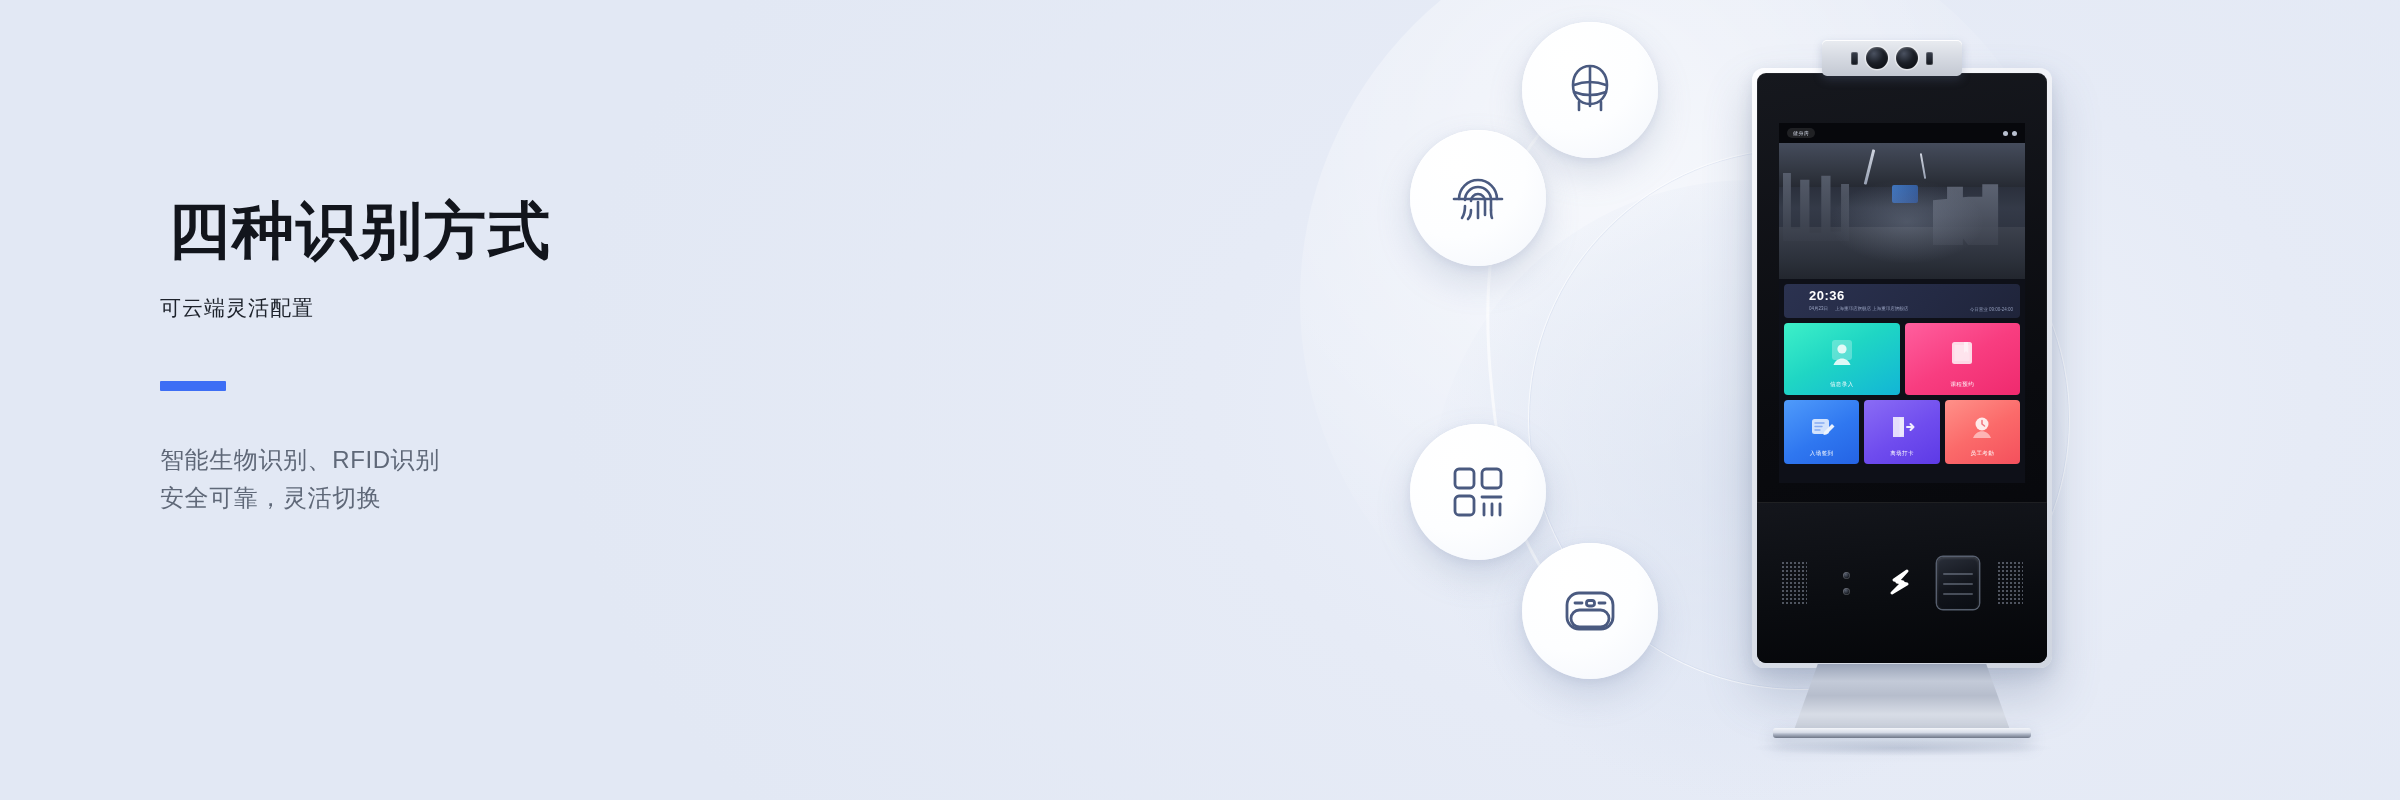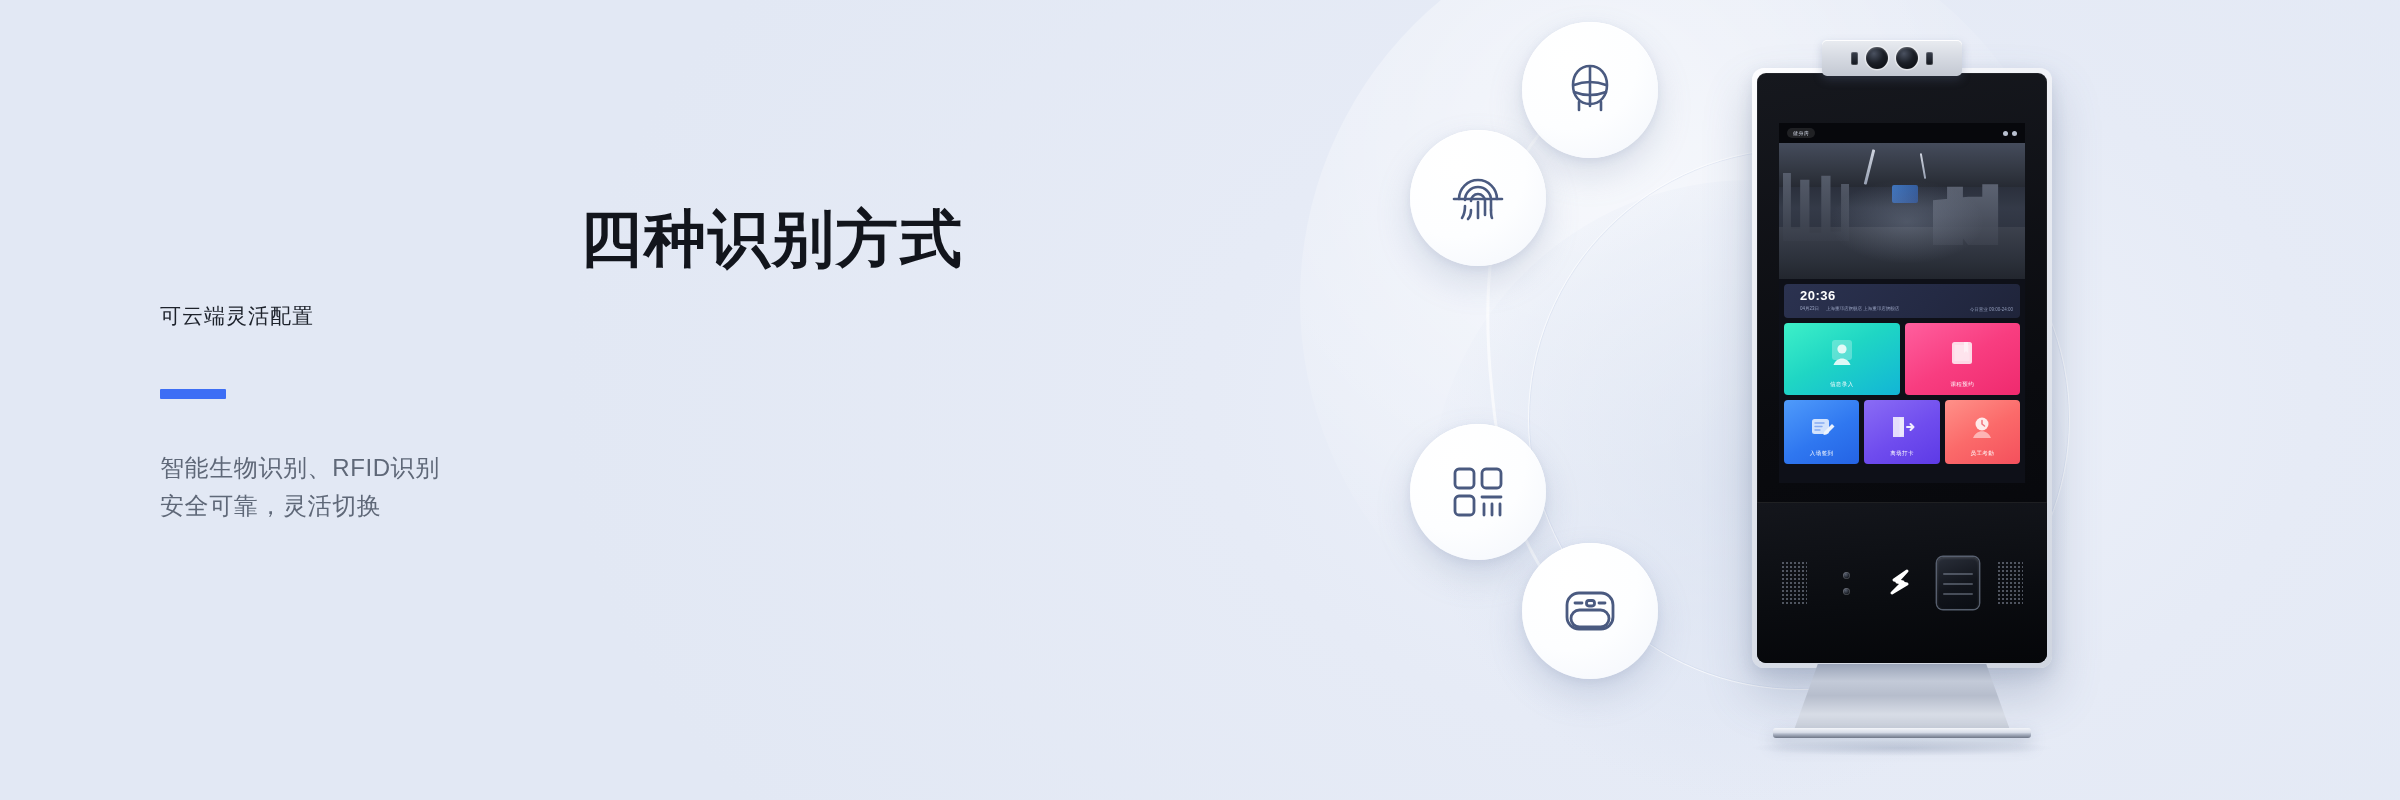--- a/index.html
+++ b/index.html
@@ -34,21 +34,21 @@
   }
   .arcline{
     position:absolute;left:1330px;top:-10px;width:520px;height:760px;
     pointer-events:none;opacity:.85;
   }
 
   
   .copy{position:absolute;left:160px;top:190px;width:820px;}
   .headline{
     font-size:62px;line-height:1.08;font-weight:bold;color:#12151c;
-    letter-spacing:2px;margin:16px;text-align:right;
+    letter-spacing:2px;margin:8px;
   }
   .subhead{
     font-size:21px;line-height:1.25;color:#1d222b;margin:30px 0 0 0;font-weight:normal;
     letter-spacing:1px;
   }
   .accent-bar{
     width:66px;height:10px;background:#3d6ef5;border-radius:1px;margin-top:60px;
   }
   .bullets{margin-top:50px;}
   .bullet{
@@ -154,21 +154,21 @@
   .gym-wall{
     position:absolute;left:46%;top:42px;width:26px;height:18px;border-radius:2px;
     background:linear-gradient(135deg,#3f7fd4,#2a4f94);opacity:.85;
   }
   .gym-glow{
     position:absolute;left:0;top:0;width:100%;height:100%;
     background:radial-gradient(110px 60px at 52% 58%, rgba(190,205,230,.22), rgba(0,0,0,0) 70%);
   }
 
   .scr-info{
-    margin:5px;height:34px;border-radius:4px;box-sizing:border-box;padding:5px 16px;
+    margin:5px;height:34px;border-radius:4px;box-sizing:border-box;padding:5px 25px;
     background:linear-gradient(135deg,#2b3250 0%,#242a44 60%,#1f243a 100%);
     position:relative;
   }
   .scr-time{font-size:13px;color:#ffffff;font-weight:bold;line-height:1;letter-spacing:.5px;}
   .scr-meta{display:flex;gap:7px;margin-top:4px;align-items:center;}
   .scr-date{font-size:4.5px;color:#98a2c0;white-space:nowrap;}
   .scr-store{font-size:4.5px;color:#98a2c0;white-space:nowrap;}
   .scr-hours{
     position:absolute;right:7px;bottom:6px;font-size:4.5px;color:#8f9ab8;white-space:nowrap;
   }

